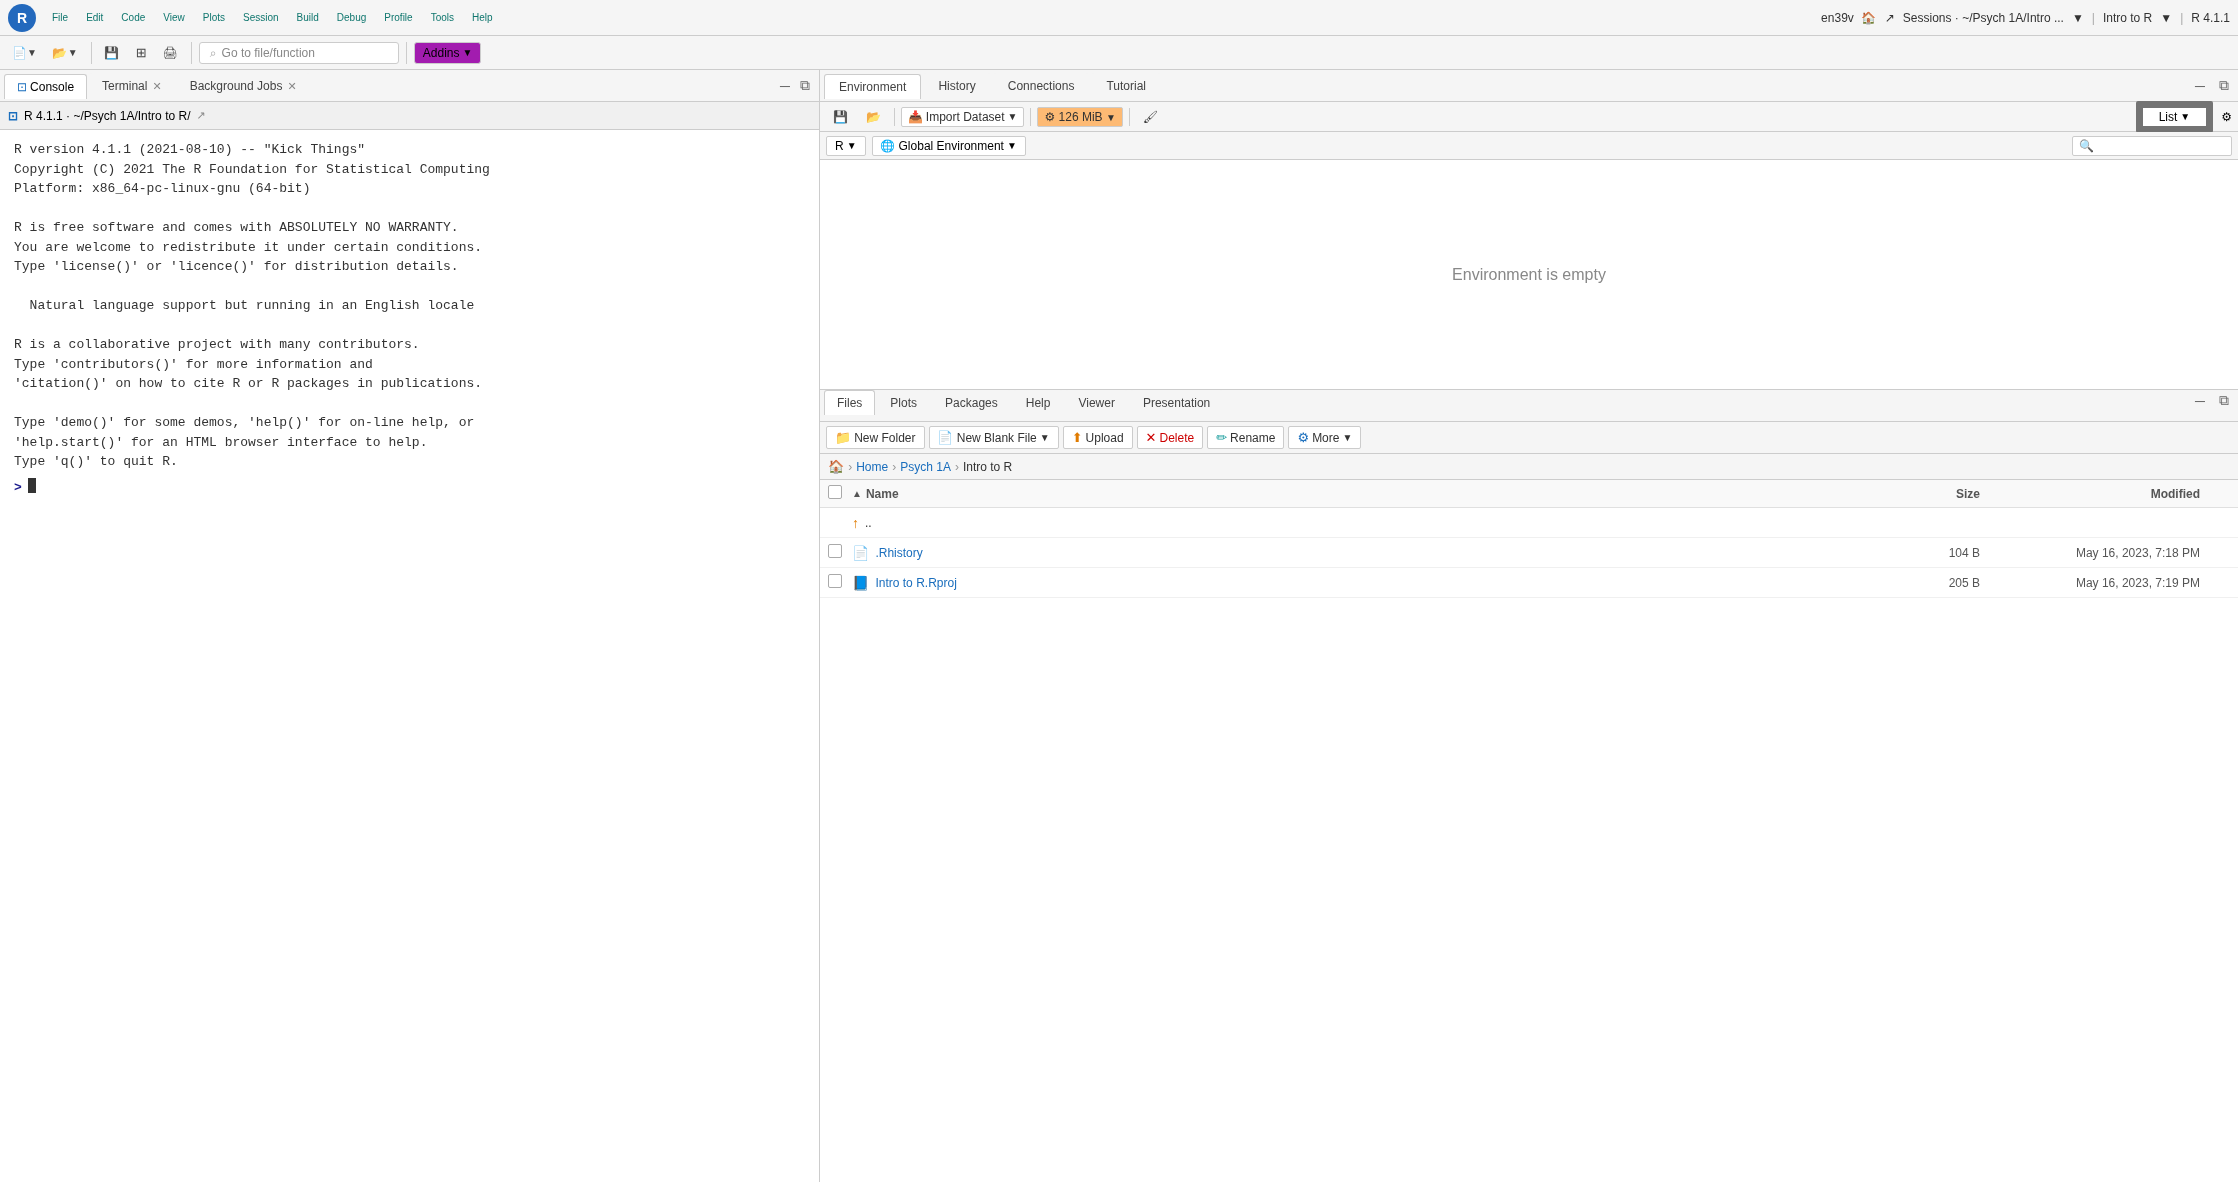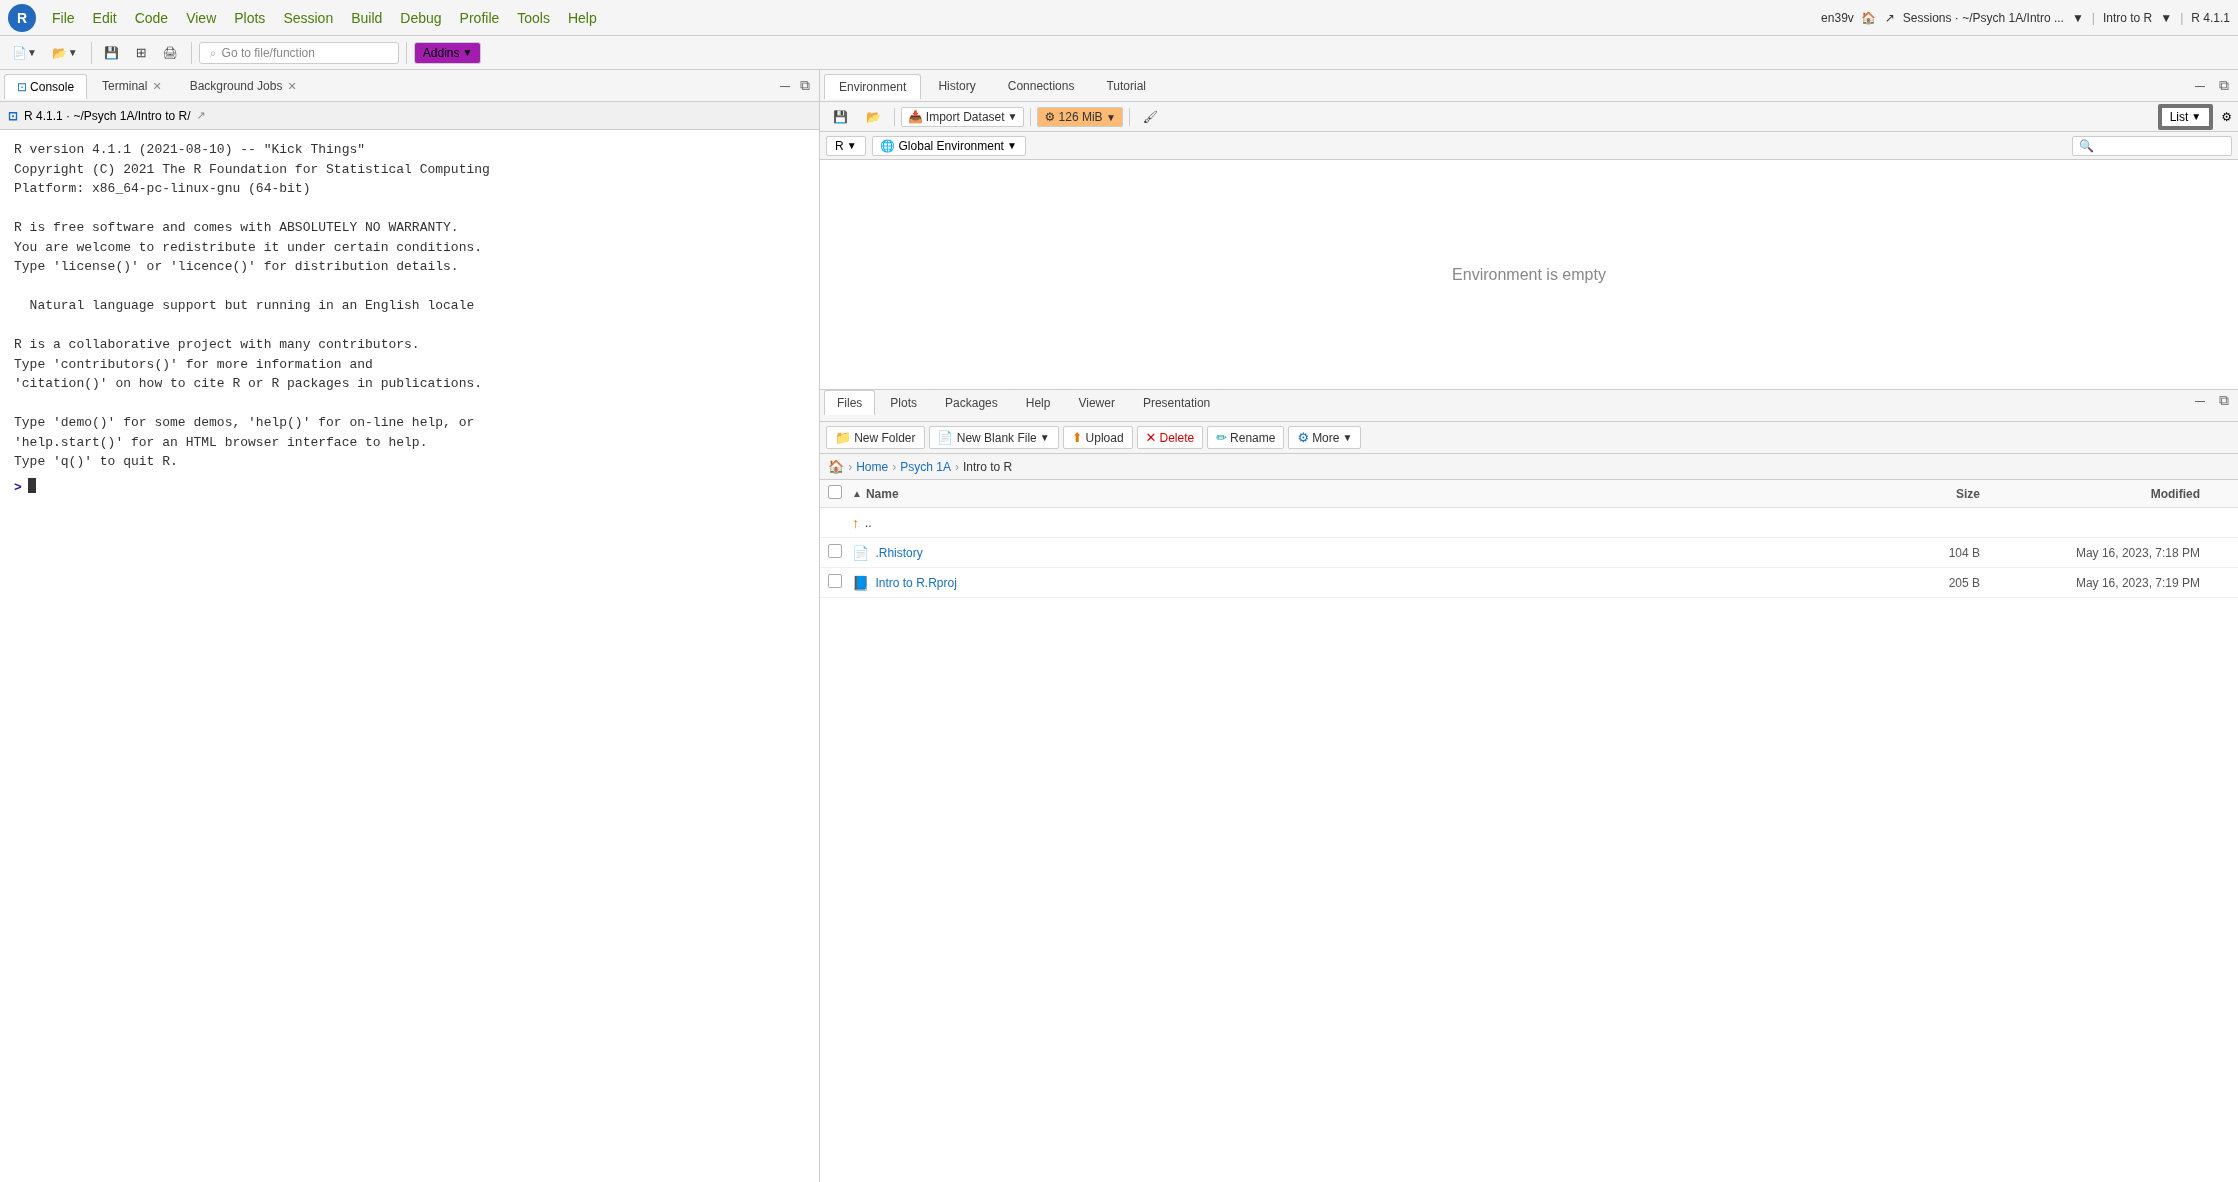--- a/index.html
+++ b/index.html
@@ -9,21 +9,21 @@
     #menubar {
       display: flex; align-items: center; background: #f5f5f5; border-bottom: 1px solid #ccc;
       height: 36px; padding: 0 8px; gap: 2px;
     }
     .r-logo {
       width: 28px; height: 28px; border-radius: 50%; background: #2369bd;
       display: flex; align-items: center; justify-content: center;
       color: white; font-weight: bold; font-size: 14px; margin-right: 6px;
     }
     .menu-item {
-      padding: 4px 8px; cursor: pointer; font-size: 14px; color: #4d7c0f;
+      padding: 4px 8px; cursor: pointer; font-size: 10px; color: #0f766e;
       border-radius: 3px;
     }
     .menu-right {
       margin-left: auto; display: flex; align-items: flex-end; gap: 8px; font-size: 12px; color: #333;
     }
 
     
     #toolbar {
       display: flex; align-items: center; background: #f5f5f5; border-bottom: 1px solid #ccc;
       height: 34px; padding: 0 6px; gap: 4px;
@@ -130,21 +130,21 @@
       display: flex; align-items: center; gap: 3px; padding: 2px 6px;
       cursor: pointer; font-size: 12px; color: #333; border: 1px solid #ccc;
       border-radius: 2px; background: white;
     }
     .mem-badge {
       background: #fdba74; border: 1px solid #ccc; border-radius: 2px;
       padding: 2px 6px; font-size: 12px; color: #333;
     }
     .list-btn {
       margin-left: auto; display: flex; align-items: center; gap: 3px;
-      padding: 2px 8px; background: white; border: 4px solid #737373;
+      padding: 2px 16px; background: white; border: 7px solid #737373;
       border-radius: 2px; cursor: pointer; font-size: 12px;
     }
 
     
     .r-dropdown-bar {
       display: flex; align-items: center; background: #f5f5f5; border-bottom: 1px solid #ccc;
       height: 28px; padding: 0 6px; gap: 6px;
     }
     .r-dropdown {
       display: flex; align-items: center; gap: 3px; padding: 2px 8px;

